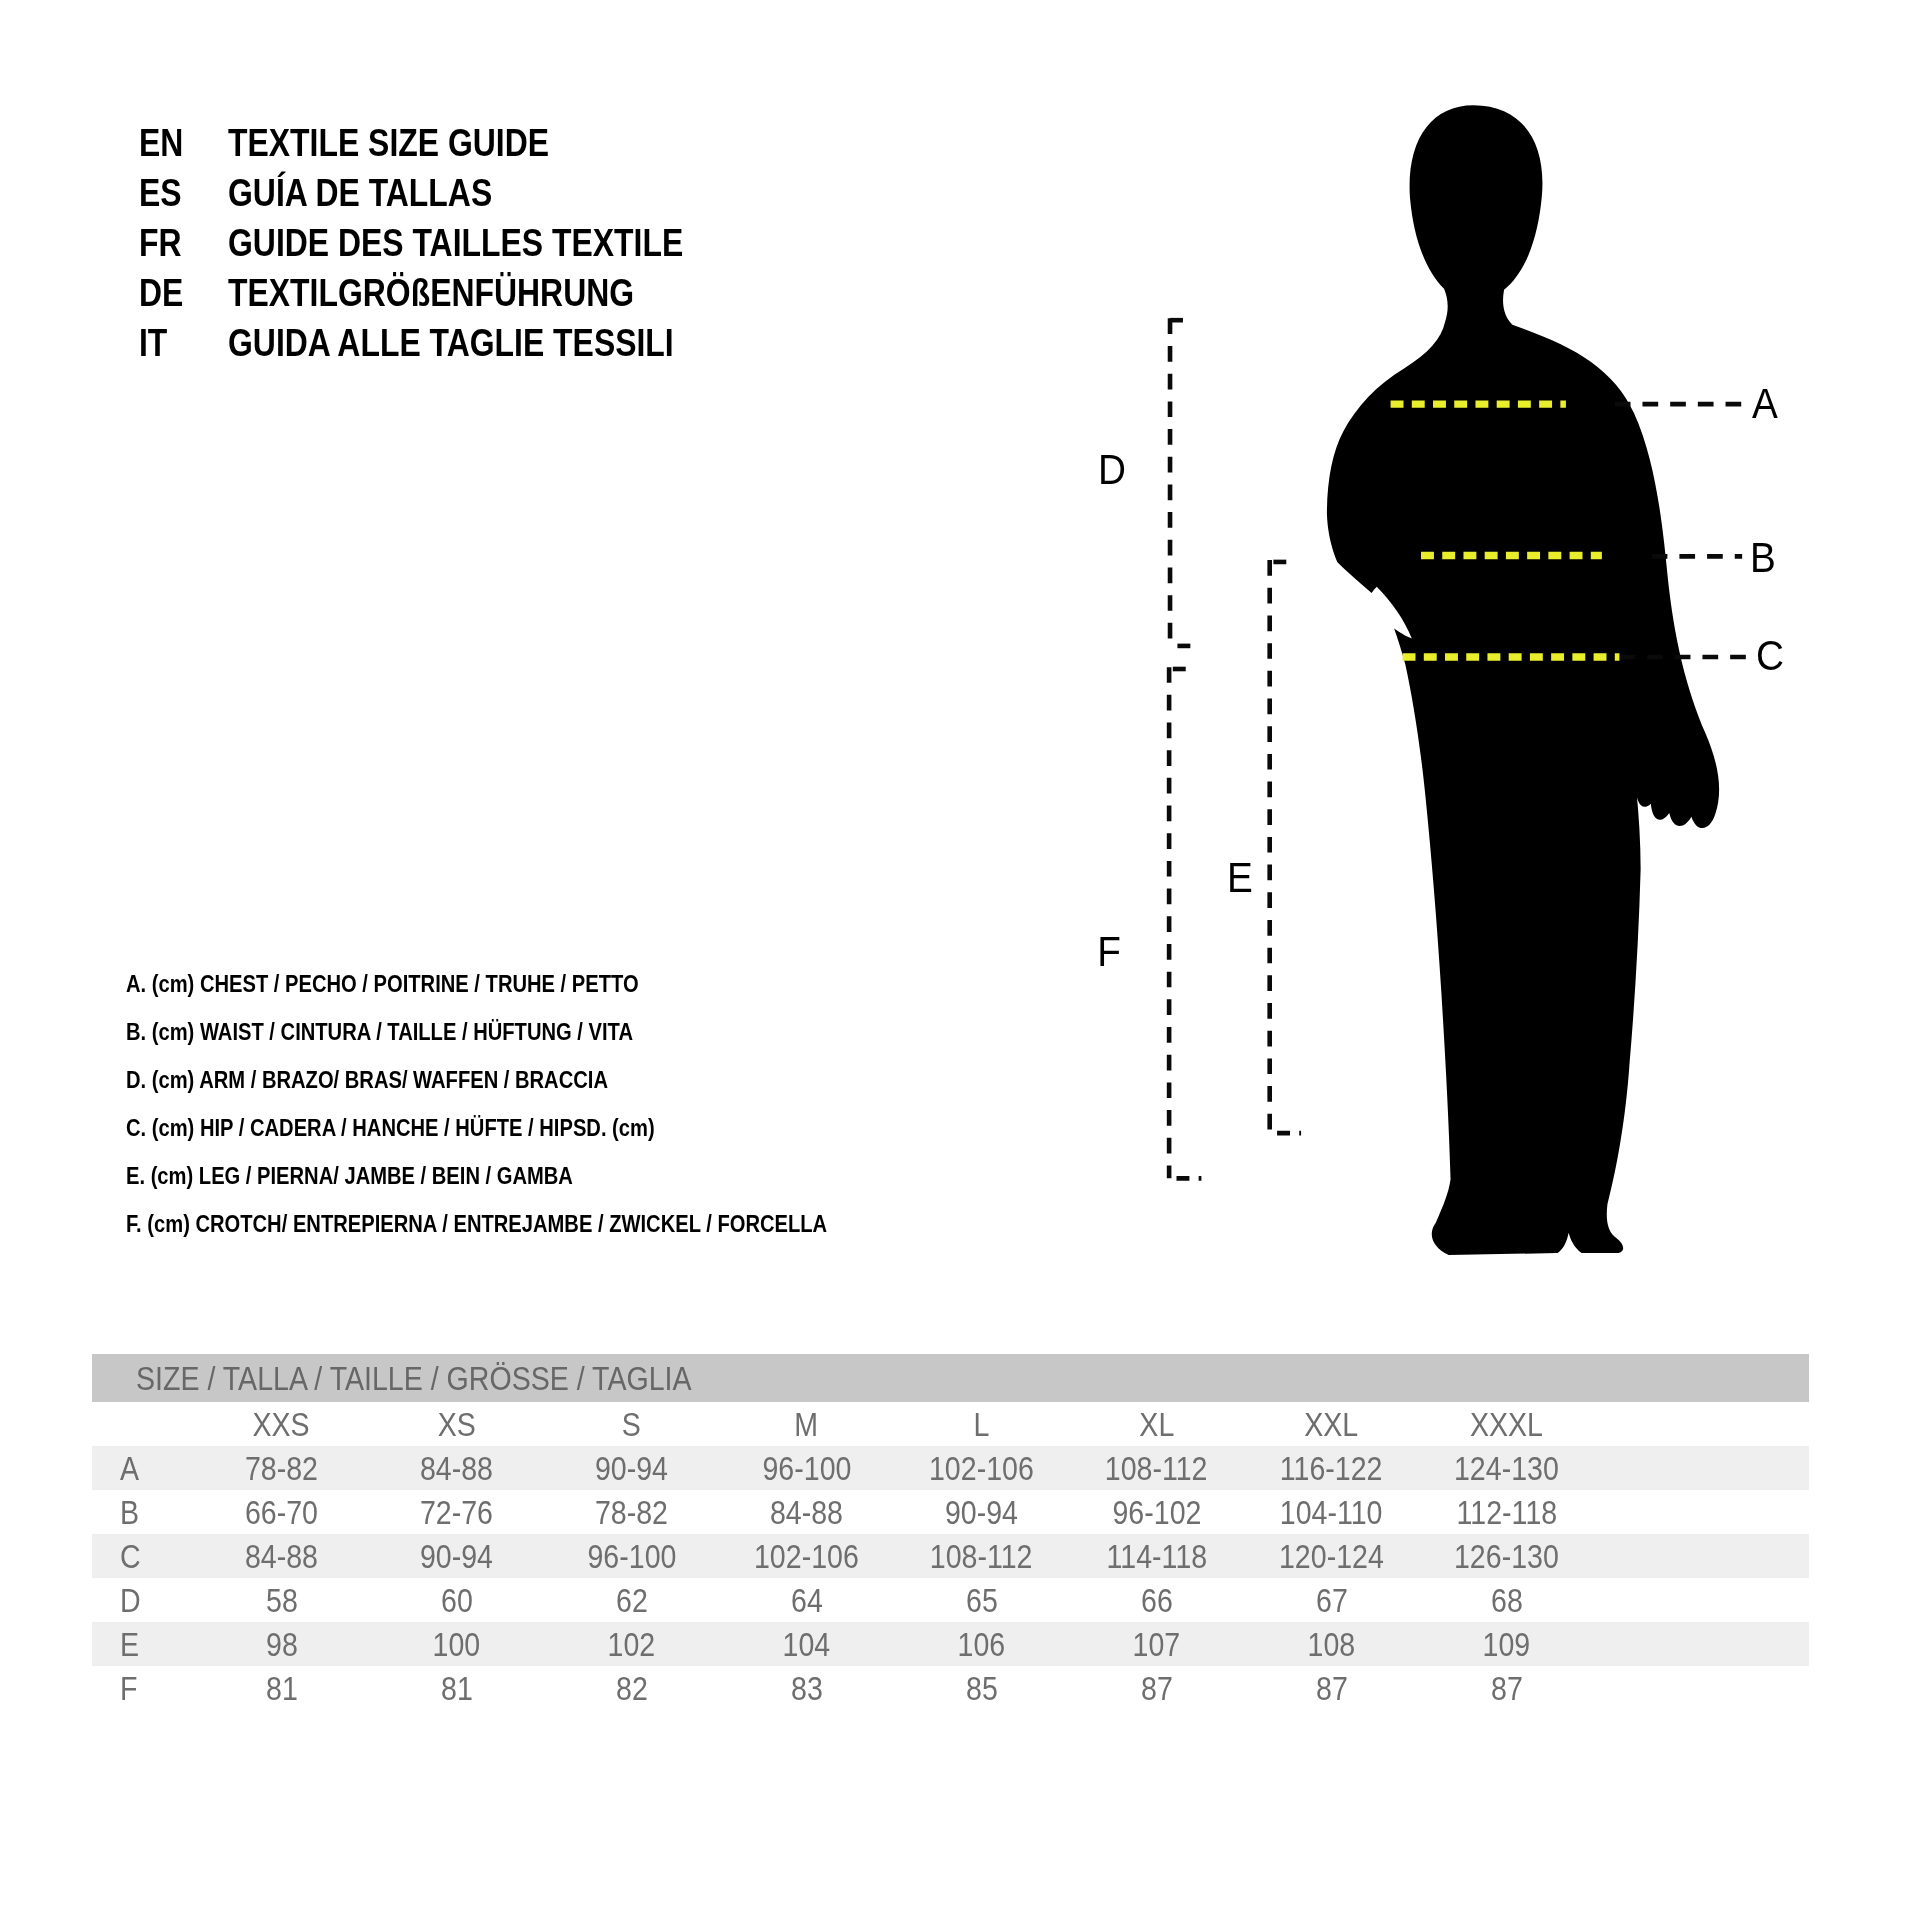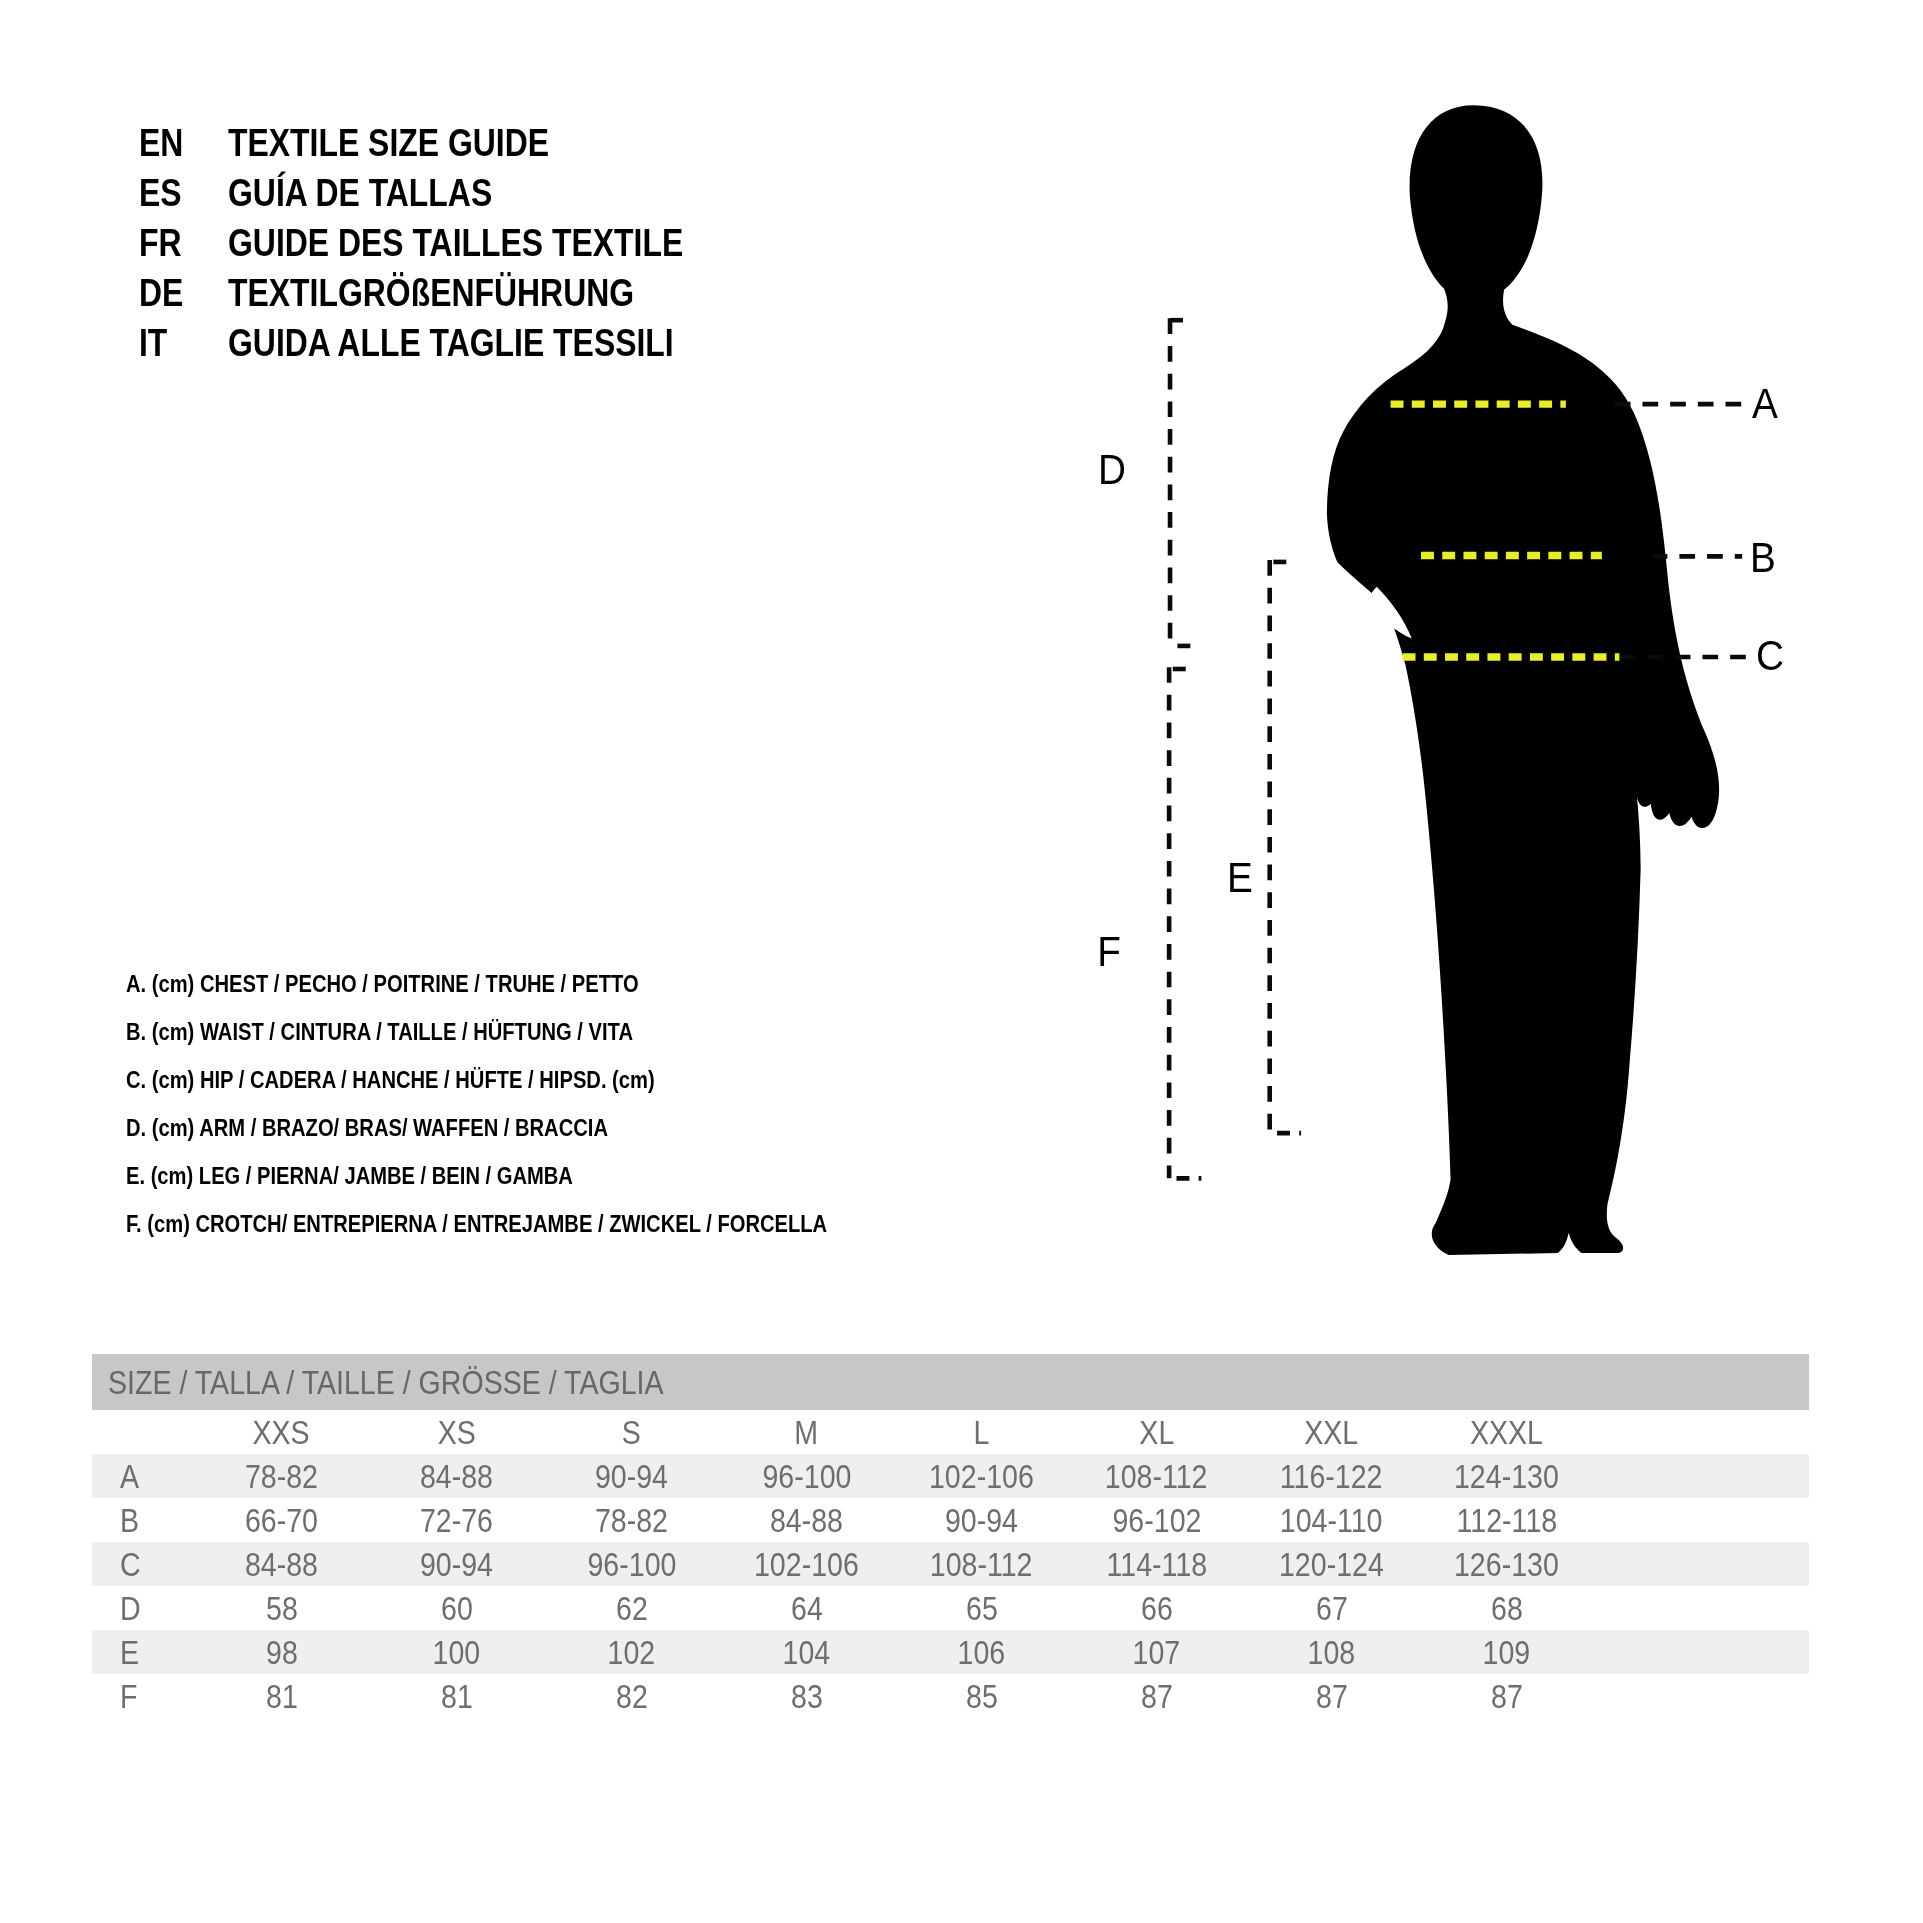--- a/index.html
+++ b/index.html
@@ -33,22 +33,22 @@
   .pos-e { left:1240px; top:877px; }
   .pos-f { left:1109px; top:951px; }
   .silhouette { fill:var(--silhouette,#000); }
   .notch { fill:#fff; }
   .mline { stroke:#0a0a0a; stroke-width:5; fill:none; stroke-dasharray:17 13; }
   .tick  { stroke:#0a0a0a; stroke-width:5; fill:none; stroke-dasharray:14 10; }
   .yline { stroke:var(--yellow,#e8ee2b); stroke-width:8; fill:none; stroke-dasharray:14 9; }
 
   
   .size-table-wrap { position:absolute; left:92px; top:1354px; width:1717px; }
-  .size-title { height:56px; background:var(--table-header-bg,#c7c7c7); color:#676767;
-                font-size:34px; display:flex; align-items:center; padding-left:16px; box-sizing:border-box; }
+  .size-title { height:48px; background:var(--table-header-bg,#c7c7c7); color:#676767;
+                font-size:34px; display:flex; align-items:center; padding-left:44px; box-sizing:border-box; }
   table.sizes { border-collapse:collapse; width:100%; table-layout:fixed;
                 color:var(--table-gray-text,#6e6e6e); font-size:34px; }
   table.sizes tr { height:44px; }
   table.sizes tr.alt { background:var(--row-alt-bg,#efefef); }
   table.sizes td { padding:0; text-align:center; vertical-align:middle; }
   table.sizes td.lbl { text-align:left; padding-left:28px; }
 </style>
 </head>
 <body>
 
@@ -150,24 +150,24 @@
   <span class="fig-label pos-f">F</span>
 
   <div class="legend">
     <div class="legend-row">
         <span class="cond">A. (cm) CHEST / PECHO / POITRINE / TRUHE / PETTO</span>
       </div>
     <div class="legend-row">
         <span class="cond">B. (cm) WAIST / CINTURA / TAILLE / HÜFTUNG / VITA</span>
       </div>
     <div class="legend-row">
+        <span class="cond">D. (cm) ARM / BRAZO/ BRAS/ WAFFEN / BRACCIA</span>
+      </div>
+    <div class="legend-row">
         <span class="cond">C. (cm) HIP / CADERA / HANCHE / HÜFTE / HIPSD. (cm)</span>
-      </div>
-    <div class="legend-row">
-        <span class="cond">D. (cm) ARM / BRAZO/ BRAS/ WAFFEN / BRACCIA</span>
       </div>
     <div class="legend-row">
         <span class="cond">E. (cm) LEG / PIERNA/ JAMBE / BEIN / GAMBA</span>
       </div>
     <div class="legend-row">
         <span class="cond">F. (cm) CROTCH/ ENTREPIERNA / ENTREJAMBE / ZWICKEL / FORCELLA</span>
       </div>
   </div>
 
 

